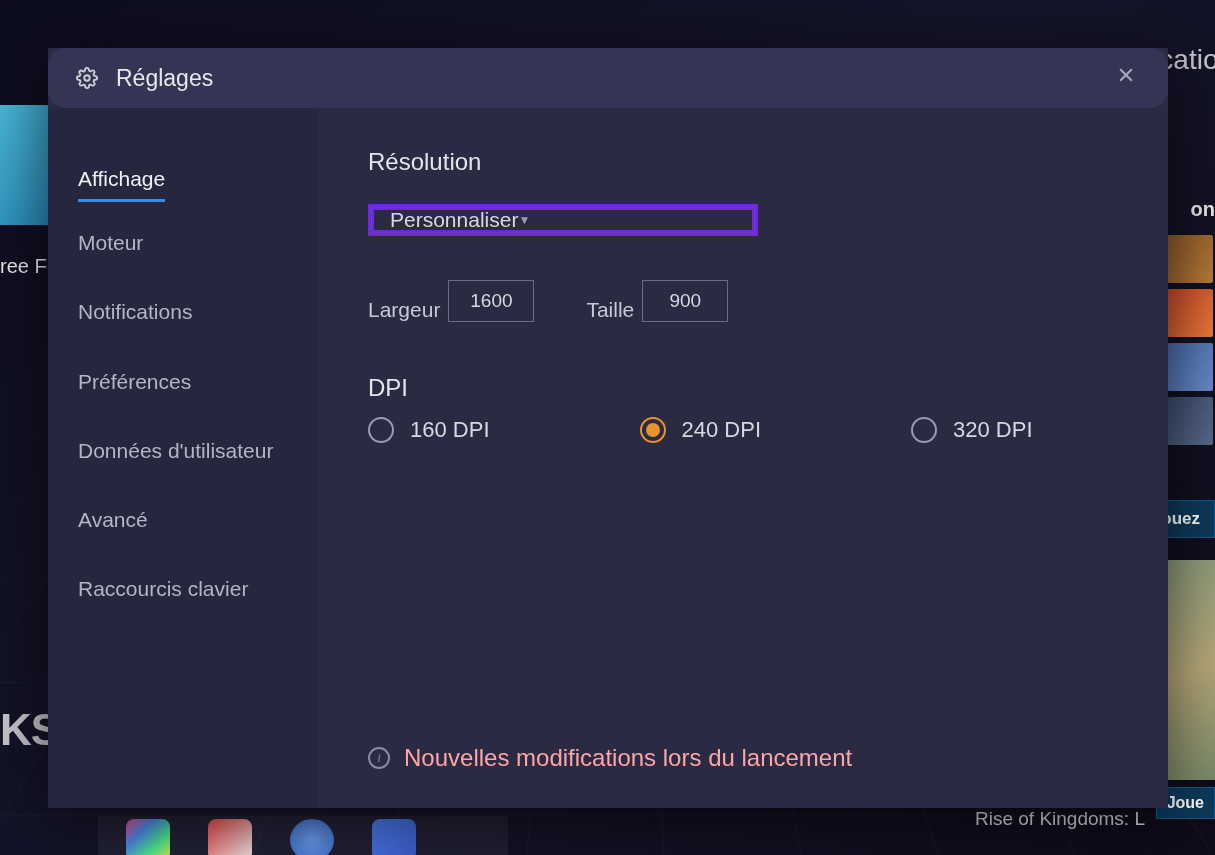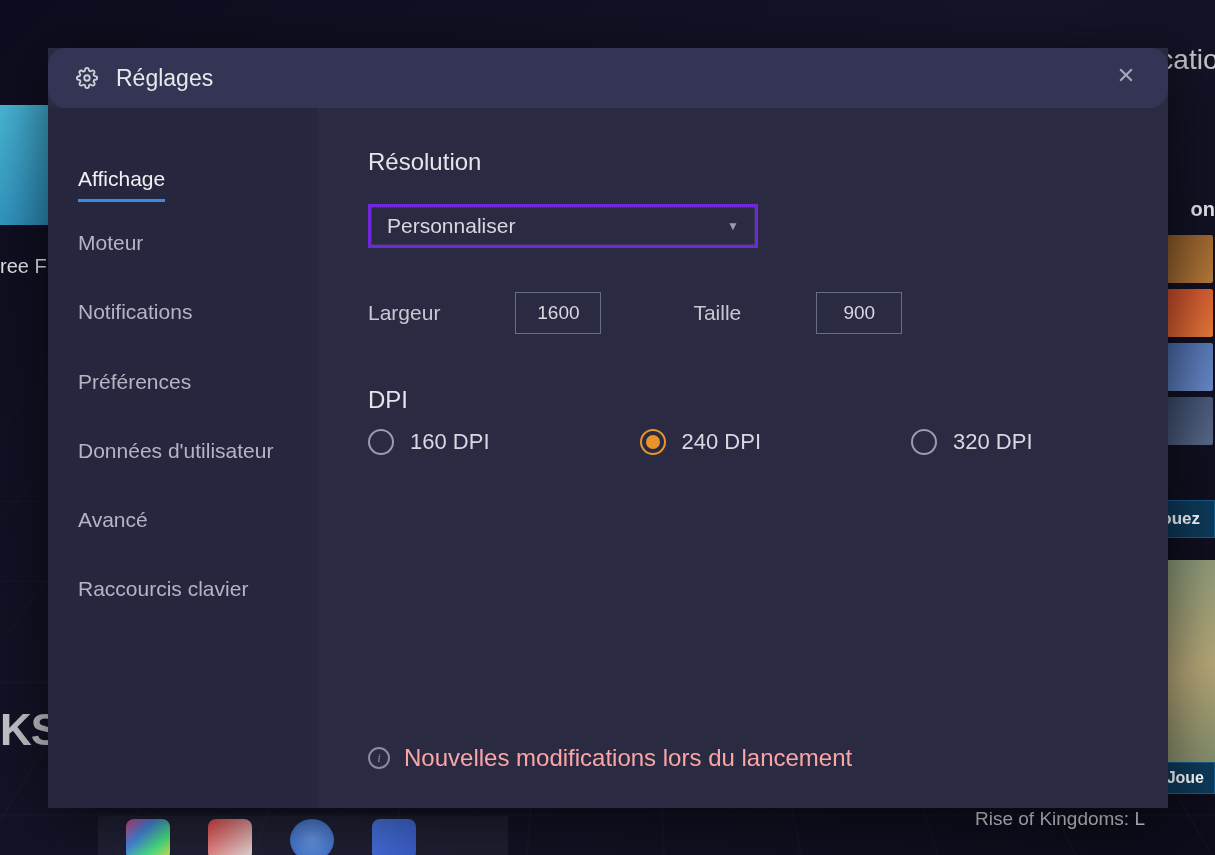--- a/index.html
+++ b/index.html
@@ -89,21 +89,21 @@
     position: absolute;
     right: 70px;
     top: 808px;
     color: #d0d0d8;
     font-size: 19px;
     z-index: 1;
     white-space: nowrap;
   }
   .bg-play-btn2 {
     position: absolute;
-    right: 0; top: 762px;
+    right: 0; top: 787px;
     background: #0d3a5a;
     color: #fff;
     padding: 6px 10px;
     font-size: 16px;
     font-weight: 700;
     z-index: 1;
     border: 1px solid #1a5a8a;
   }
   .bg-dock {
     position: absolute;
@@ -184,45 +184,44 @@
 
   .content {
     flex: 1;
     padding: 40px 50px;
     position: relative;
   }
   .section-title { color: #e4e4ea; font-size: 24px; font-weight: 400; margin-bottom: 28px; }
 
   .select-box {
     width: 390px;
-    height: 44px;
-    border: 3px solid #6d28d9;
+    height: 32px;
+    border: 6px solid #6d28d9;
     background: transparent;
     display: flex;
     align-items: center;
-    justify-content: space-between;
+    justify-content: flex-start;
     padding: 0 16px;
     cursor: pointer;
     outline: 1px dotted rgba(120,120,150,0.4);
     outline-offset: -4px;
   }
   .select-value { color: #d8d8e0; font-size: 21px; }
   .select-arrow { color: #9a9ab0; font-size: 12px; }
 
-  .dims-row { display: flex; align-items: center; gap: 20px; margin-top: 44px; }
+  .dims-row { display: flex; align-items: flex-end; margin-top: 44px; }
   .dim-label { color: #c8c8d4; font-size: 21px; margin-right: 8px; }
   .dim-input {
     width: 86px; height: 42px;
     border: 1px solid #6a6a8a;
     background: transparent;
     color: #d8d8e0;
     font-size: 19px;
     text-align: center;
     outline: none;
-    margin-left: 47px;
   }
   .dims-gap { width: 52px; }
 
   .dpi-title { color: #e4e4ea; font-size: 24px; margin-top: 52px; margin-bottom: 15px; }
   .dpi-row { display: flex; gap: 150px; }
   .radio-opt { display: flex; align-items: center; gap: 16px; cursor: pointer; justify-content: center; }
   .radio-circle {
     width: 26px; height: 26px;
     border: 2.5px solid #9a9ab0;
     border-radius: 50%;

